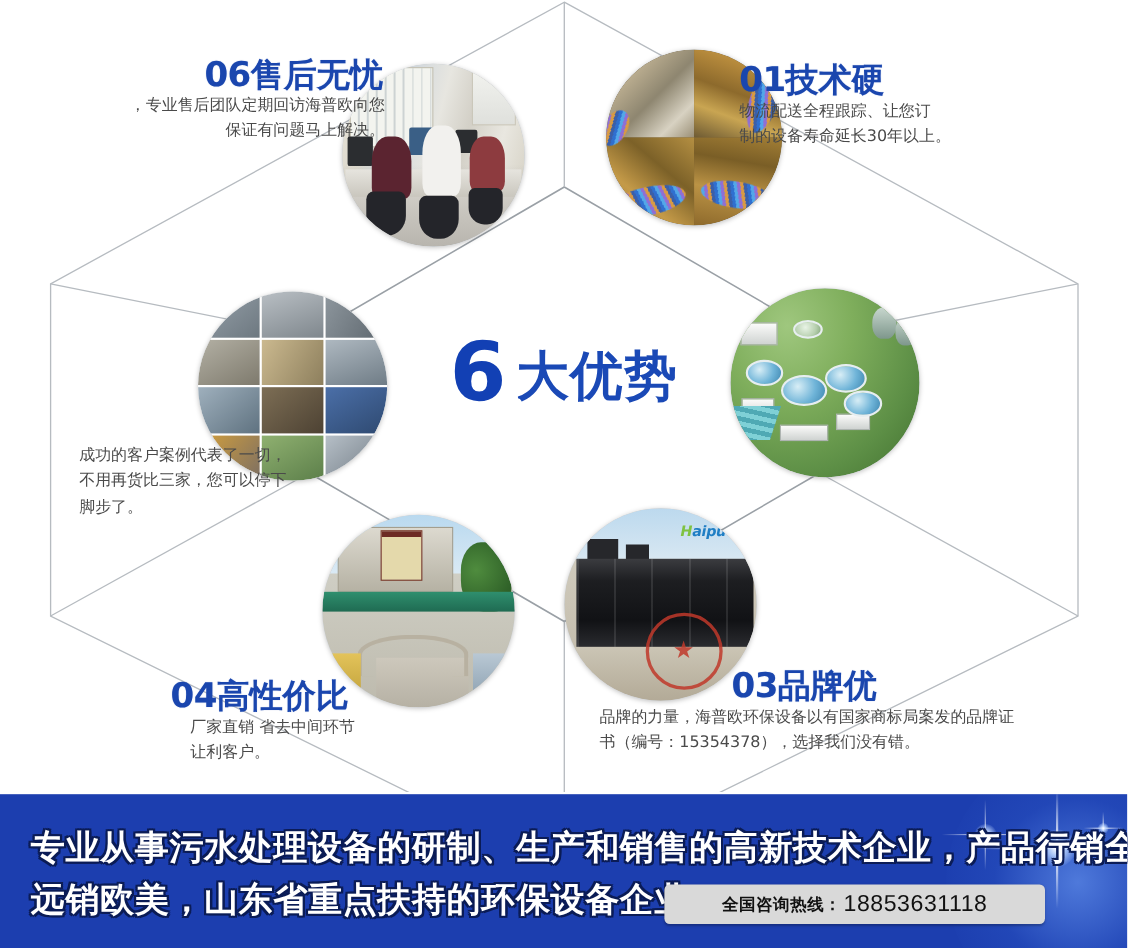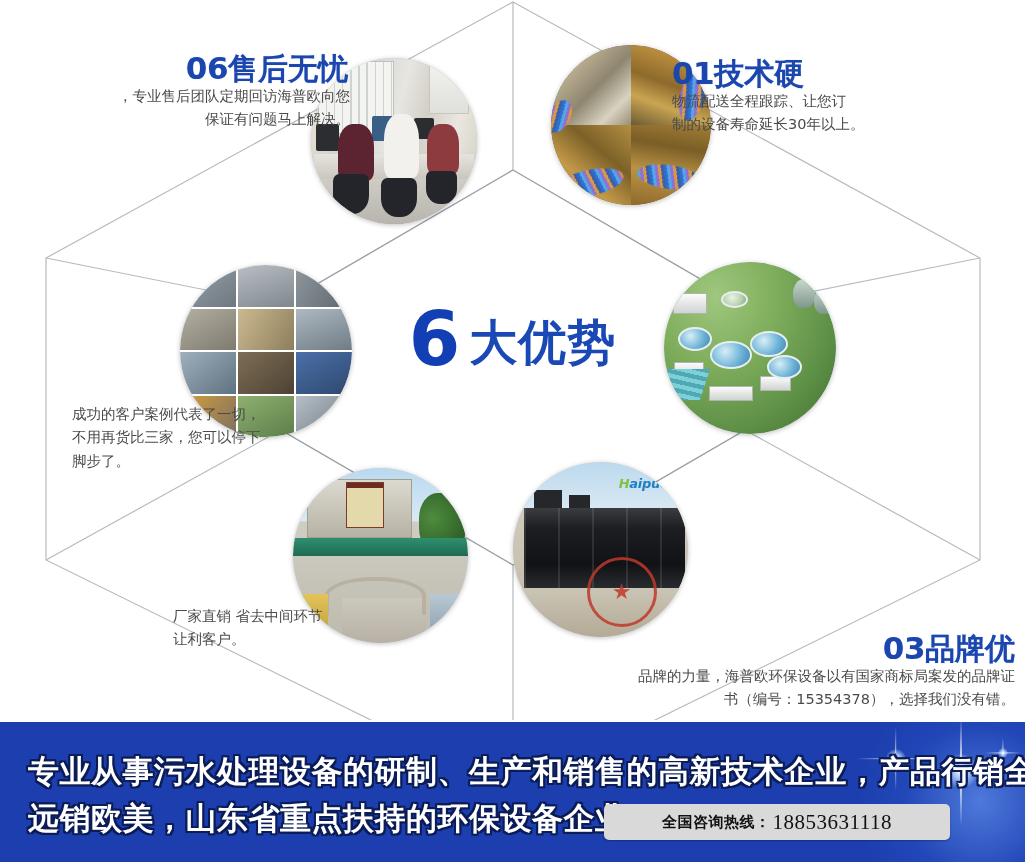--- a/index.html
+++ b/index.html
@@ -255,21 +255,21 @@
   #b06 .blk-title { text-align:right; padding-right:2px; }
   #b06 .blk-desc  { text-align:right; }
 
   #b01 { left:672px; top:45px;  width:340px; }
   #b02 { left:735px; top:415px; width:290px; }
   #b02 .blk-title { text-align:left; }
   #b02 .blk-desc  { text-align:right; }
   #b05 { left:72px;  top:403px; width:320px; }
   #b04 { left:155px; top:605px; width:320px; }
   #b04 .blk-desc { padding-left:18px; }
-  #b03 { left:545px; top:620px; width:470px;text-align:right; }
+  #b03 { left:545px; top:596px; width:470px; }
   #b03 .blk-title { padding-left:120px; }
 
   
   #center-head {
     position:absolute;
     left:0; right:0;
     top:302px;
     text-align:center;
     white-space:nowrap;
   }
@@ -352,21 +352,21 @@
     box-shadow:0 1px 2px rgba(0,0,0,0.25);
   }
   #hotline .label {
     color:#111111;
     font-size:15px;
     font-weight:bold;
     letter-spacing:0.5px;
   }
   #hotline .num {
     color:#111111;
-    font-family:Liberation Serif, serif;
+    font-family:Liberation Sans, sans-serif;
     font-size:21px;
     letter-spacing:0.5px;
   }
 </style>
 </head>
 <body>
 
 <div id="stage">
 
   <svg class="hex-lines" viewBox="0 0 1025 720">
@@ -513,20 +513,21 @@
 
   <div class="block" id="b03">
     <div class="blk-title"><span class="num">03</span><span>品牌优</span></div>
     <div class="blk-desc">
       <div>品牌的力量，海普欧环保设备以有国家商标局案发的品牌证</div>
       <div>书（编号：15354378），选择我们没有错。</div>
     </div>
   </div>
 
   <div class="block" id="b04">
+    <div class="blk-title"><span class="num">04</span><span>高性价比</span></div>
     <div class="blk-desc">
       <div>厂家直销 省去中间环节</div>
       <div>让利客户。</div>
     </div>
   </div>
 
   <div class="block" id="b05">
     <div class="blk-desc">
       <div>成功的客户案例代表了一切，</div>
       <div>不用再货比三家，您可以停下</div>

